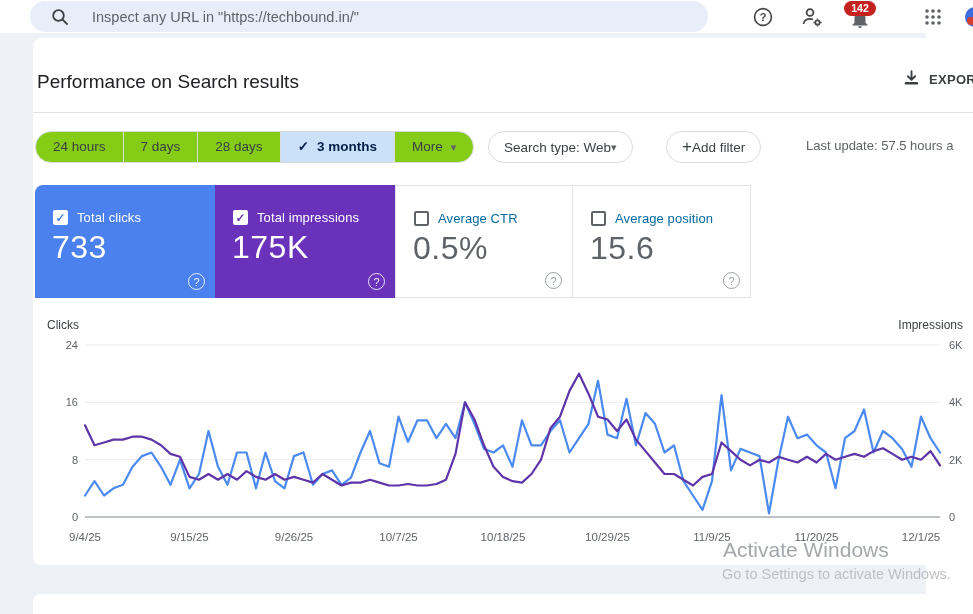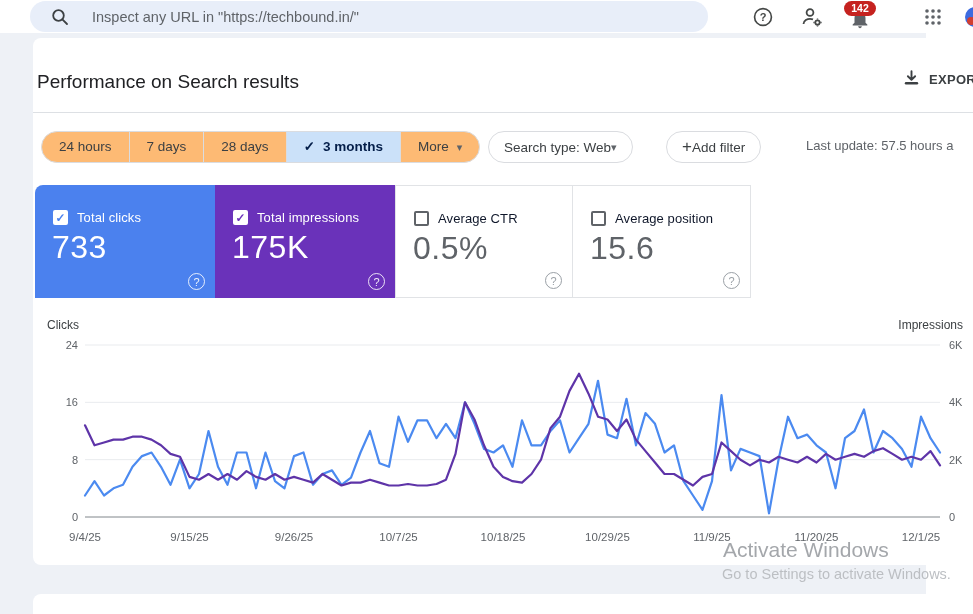--- a/index.html
+++ b/index.html
@@ -27,22 +27,22 @@
   .page-bg{position:absolute;top:33px;left:0;width:926px;height:581px;background:#eef1f6;}
   .main-card{position:absolute;left:33px;top:5px;width:952px;height:527px;background:#fff;border-radius:8px;}
   .bottom-card{position:absolute;left:33px;top:561px;width:952px;height:70px;background:#fff;border-radius:8px;}
 
   .page-title{position:absolute;left:4px;top:33px;font-size:19px;color:#202124;font-weight:400;}
   .export-btn{position:absolute;left:870px;top:31px;display:flex;align-items:center;gap:9px;cursor:pointer;}
   .export-btn .lbl{font-size:13px;font-weight:700;color:#3c4043;letter-spacing:.3px;white-space:nowrap;}
   .title-divider{position:absolute;left:0;top:74px;width:952px;height:1px;background:#dde0e4;}
 
   
-  .segmented{position:absolute;left:8px;top:93px;height:30px;display:flex;border:1px solid #dadce0;
-    border-radius:16px;overflow:hidden;background:#fdba74;}
+  .segmented{position:absolute;left:2px;top:93px;height:30px;display:flex;border:1px solid #dadce0;
+    border-radius:16px;overflow:hidden;background:#84cc16;}
   .seg{padding:0 17px;line-height:30px;font-size:13.5px;color:#3c4043;border-left:1px solid #dadce0;cursor:pointer;white-space:nowrap;}
   .seg:first-child{border-left:none;}
   .seg.selected{background:#cbe1f9;color:#041e49;font-weight:700;}
   .seg .chk{margin-right:8px;font-weight:700;}
   .seg.more{display:flex;align-items:center;gap:8px;}
   .caret{font-size:11px;color:#5f6368;line-height:1;}
   .chip{position:absolute;top:93px;height:30px;display:flex;align-items:center;border:1px solid #dadce0;
     border-radius:16px;background:#fff;padding:0 15px;font-size:13.5px;color:#3c4043;cursor:pointer;white-space:nowrap;}
   .chip-searchtype{left:455px;}
   .chip-addfilter{left:633px;}
@@ -51,21 +51,21 @@
 
   
   .metric-strip{position:absolute;left:2px;top:147px;height:113px;display:flex;}
   .metric-card{position:relative;width:180px;height:113px;box-sizing:border-box;cursor:pointer;}
   .metric-card.c0{border-radius:8px 0 0 0;}
   .metric-card.white{width:178px;border:1px solid #e1e3e6;background:#fff;}
   .metric-card.white + .metric-card.white{border-left:none;}
   .m-row{position:absolute;left:18px;top:25px;display:flex;align-items:center;gap:9px;}
   .m-label{font-size:13px;font-weight:400;letter-spacing:.1px;}
   .colored .m-label{color:#fff;}
-  .white .m-label{color:#0f172a;}
+  .white .m-label{color:#0369a1;}
   .m-value{position:absolute;left:17px;top:44px;font-size:32px;letter-spacing:.5px;}
   .colored .m-value{color:#fff;}
   .white .m-value{color:#5f6368;}
   .cbx{width:15px;height:15px;border-radius:2px;box-sizing:border-box;display:flex;align-items:center;justify-content:center;}
   .cbx.on{background:#fff;font-size:12px;font-weight:700;}
   .cbx.off{border:2px solid #5f6368;background:#fff;}
   .help-dot{position:absolute;right:10px;bottom:8px;width:17px;height:17px;border-radius:50%;box-sizing:border-box;
     display:flex;align-items:center;justify-content:center;font-size:11px;}
   .colored .help-dot{border:1.5px solid rgba(255,255,255,.85);color:rgba(255,255,255,.9);}
   .white .help-dot{border:1.5px solid #9aa0a6;color:#9aa0a6;}

